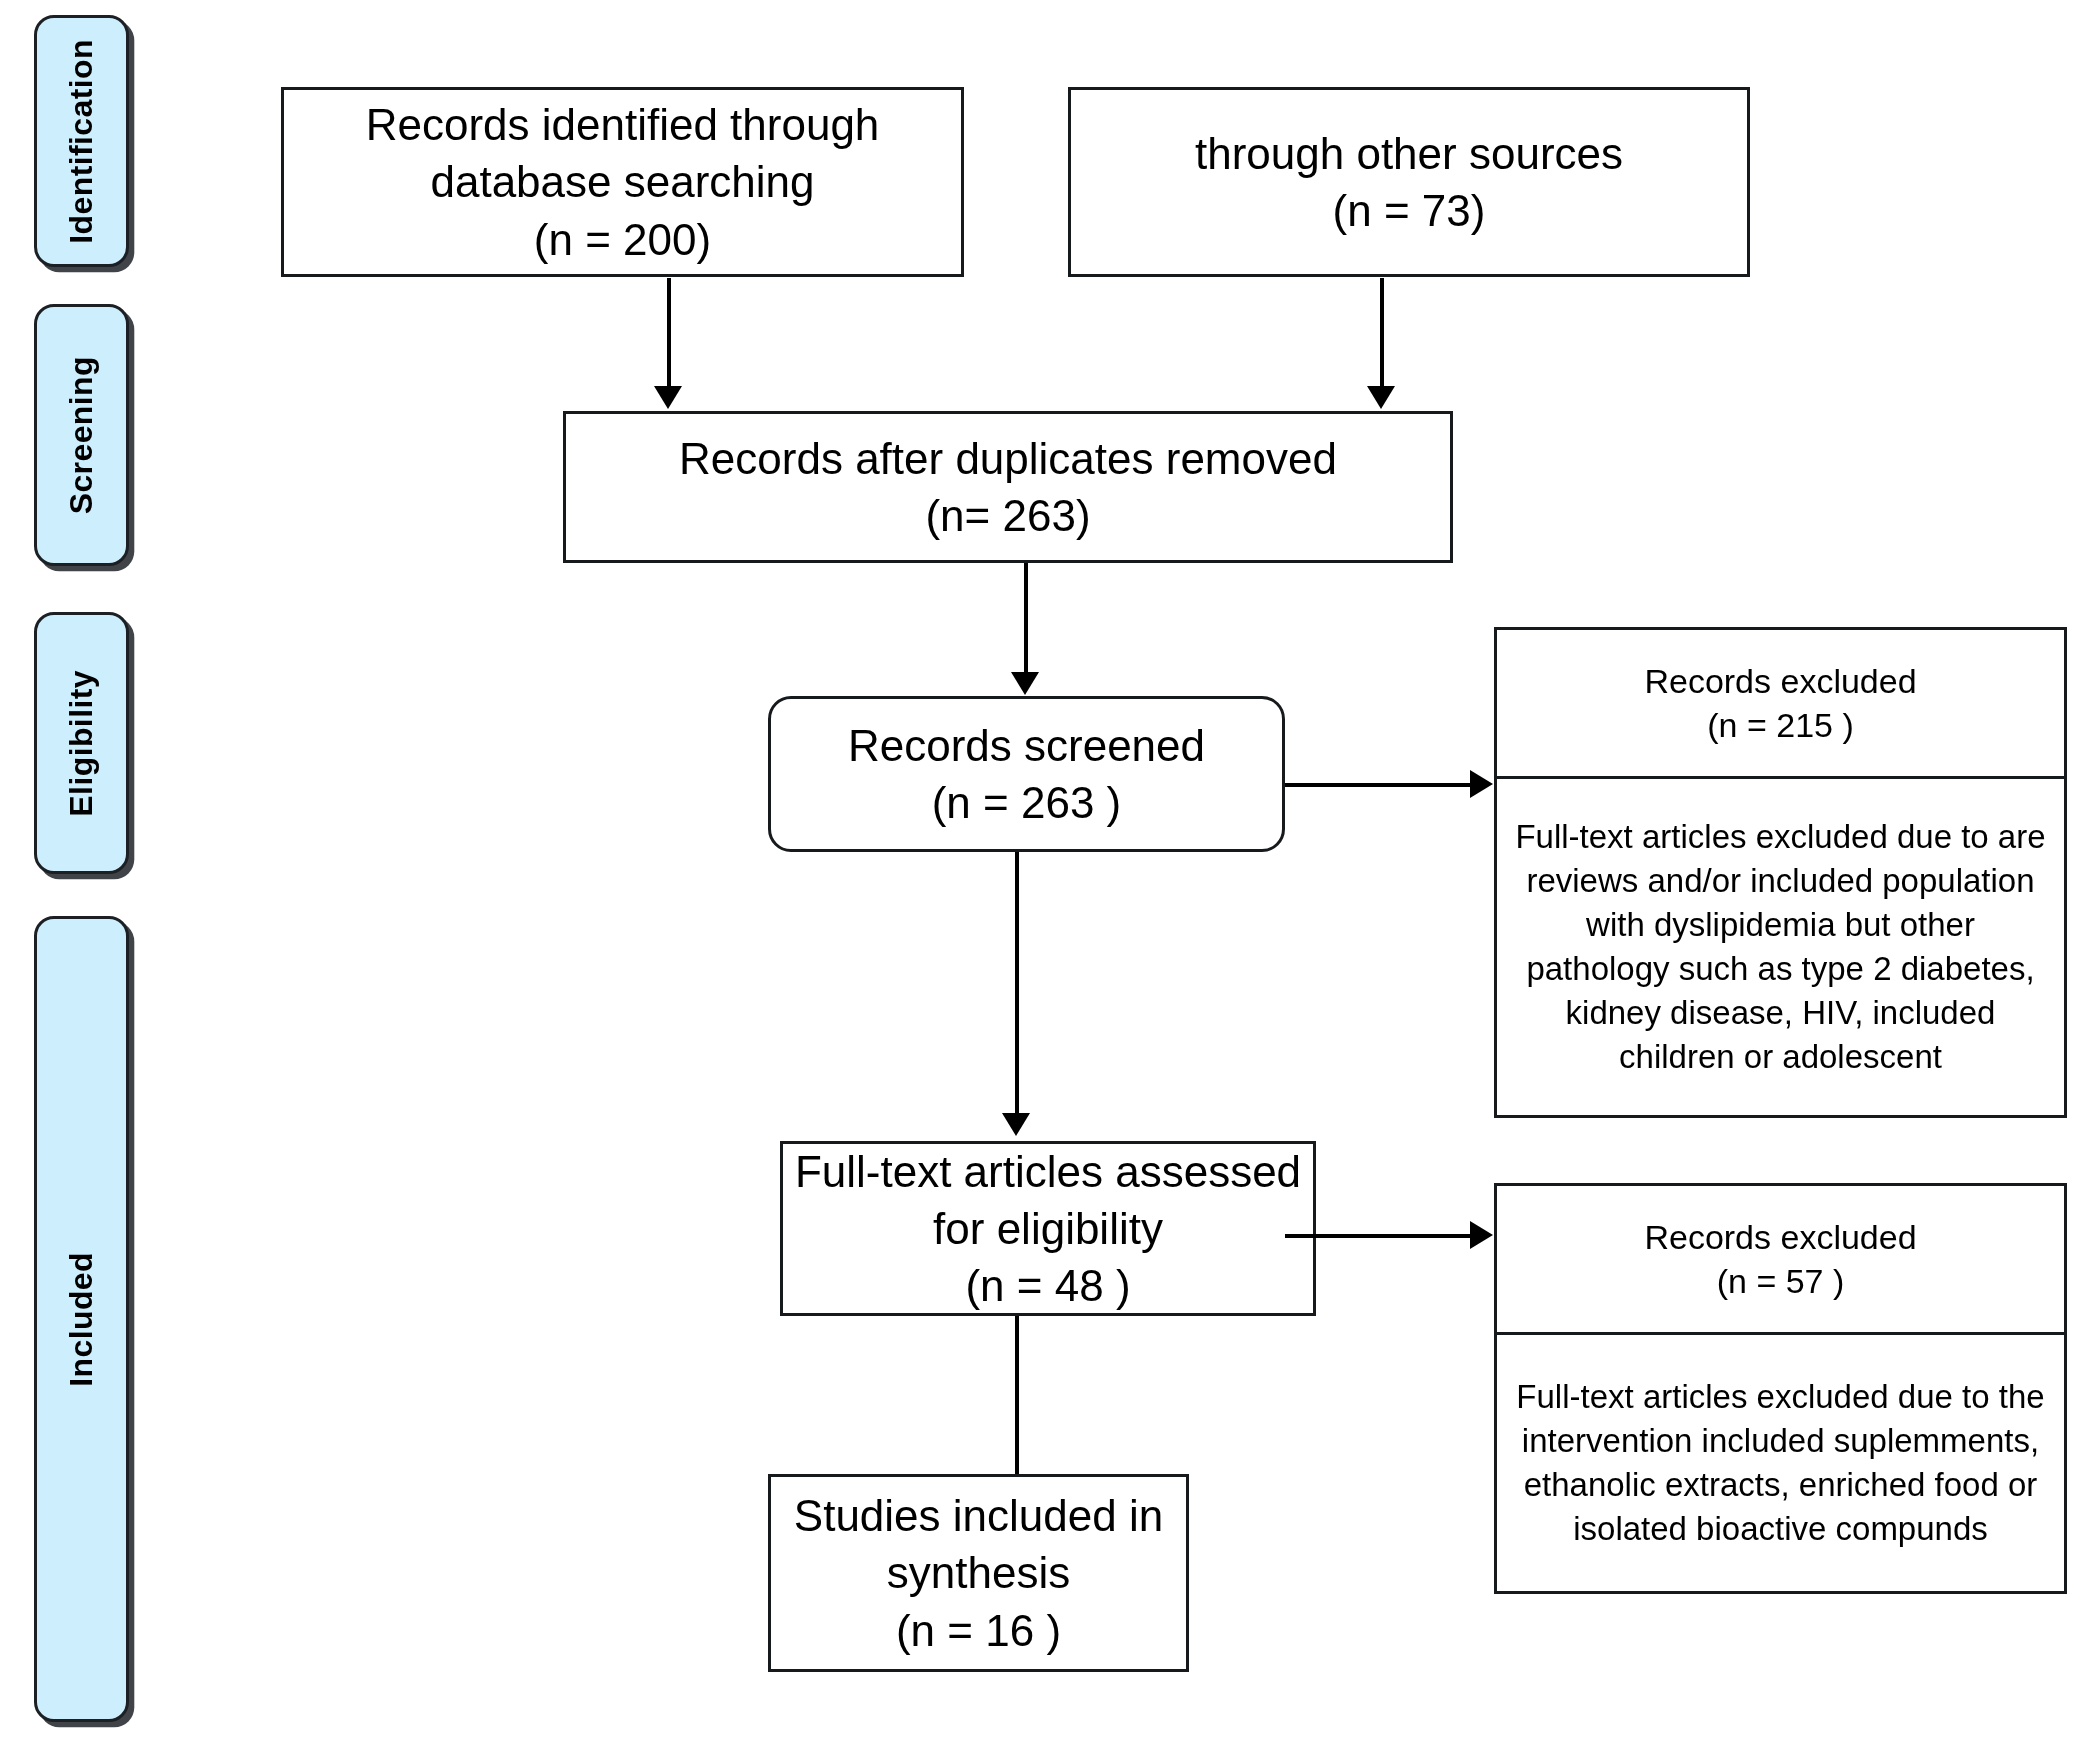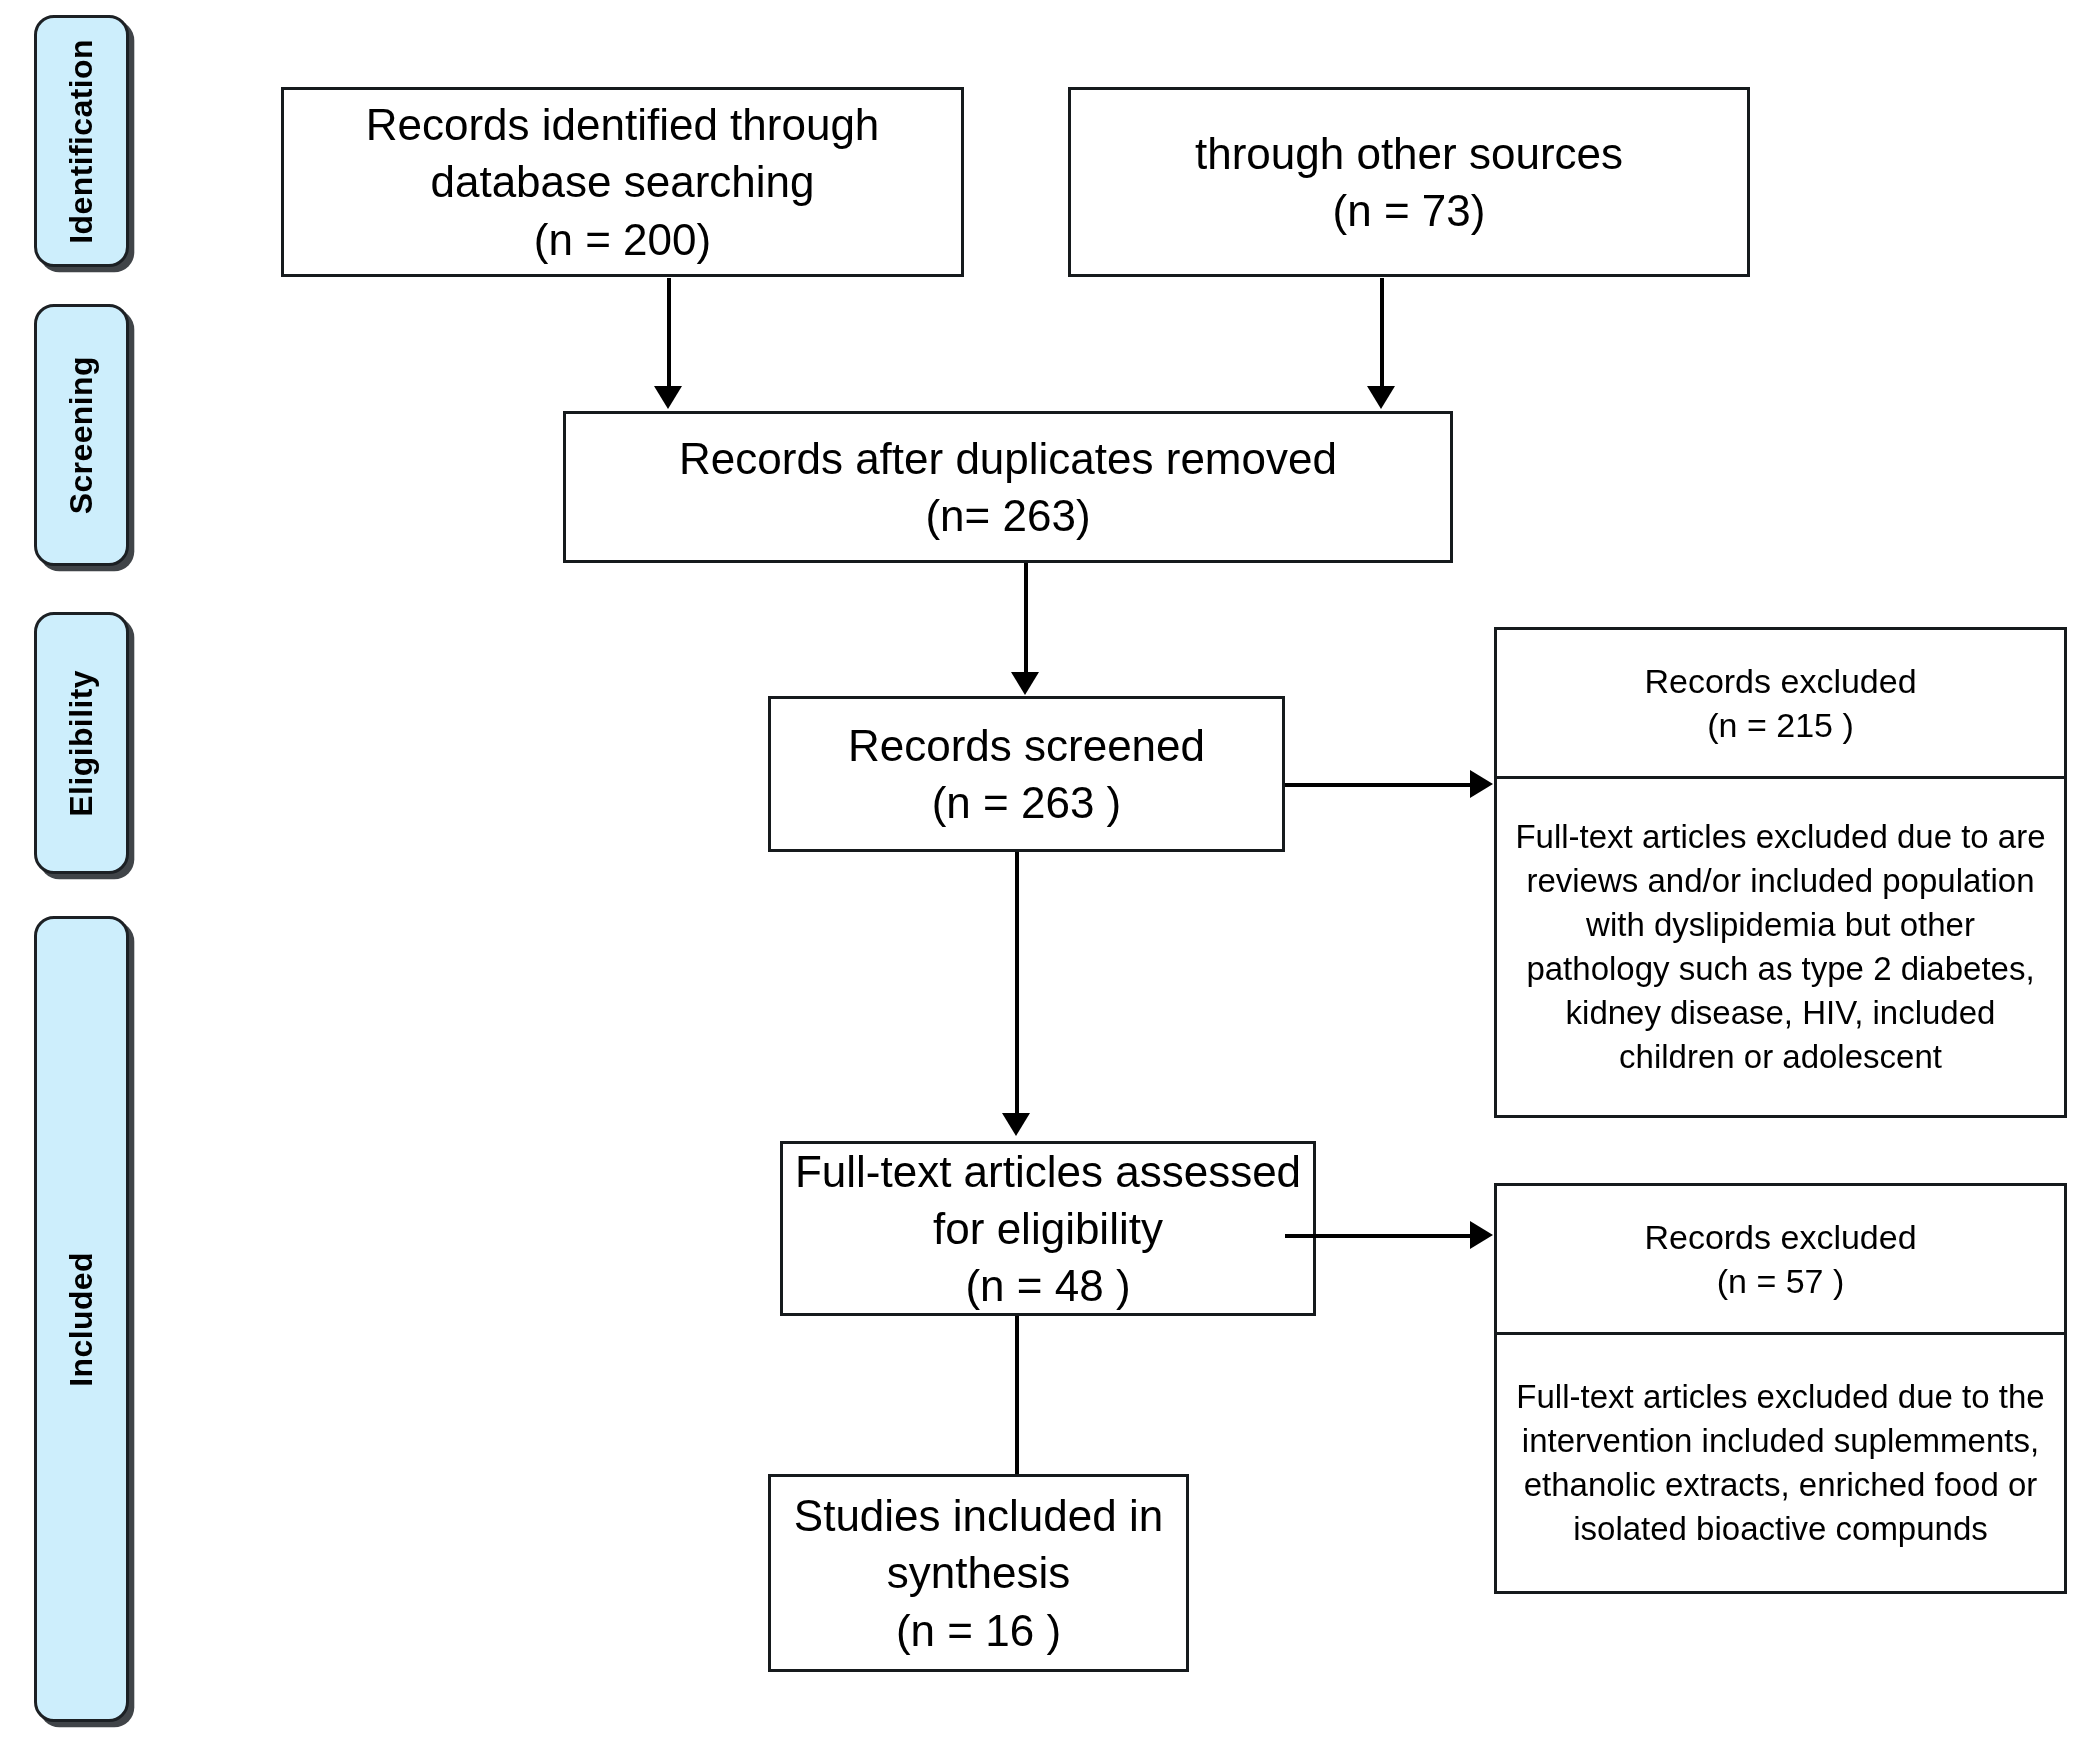--- a/index.html
+++ b/index.html
@@ -155,21 +155,21 @@
   <div class="arrow-down" style="left:1367px;top:386px;"></div>
 
   <div class="box" style="left:563px;top:411px;width:890px;height:152px;">
     <span class="line">Records after duplicates removed</span>
     <span class="line">(n= 263)</span>
   </div>
 
   <div class="vline" style="left:1024px;top:563px;height:114px;"></div>
   <div class="arrow-down" style="left:1011px;top:672px;"></div>
 
-  <div class="box" style="left:768px;top:696px;width:517px;height:156px;">
+  <div class="box" style="left:768px;top:696px;width:517px;height:156px;border-radius:23px;">
     <span class="line">Records screened</span>
     <span class="line">(n = 263 )</span>
   </div>
 
   <div class="hline" style="left:1285px;top:783px;width:186px;"></div>
   <div class="arrow-right" style="left:1470px;top:770px;"></div>
 
   <div class="splitbox" style="left:1494px;top:627px;width:573px;height:491px;">
     <div class="split-top" style="height:137px;">
       <span class="line">Records excluded</span>

